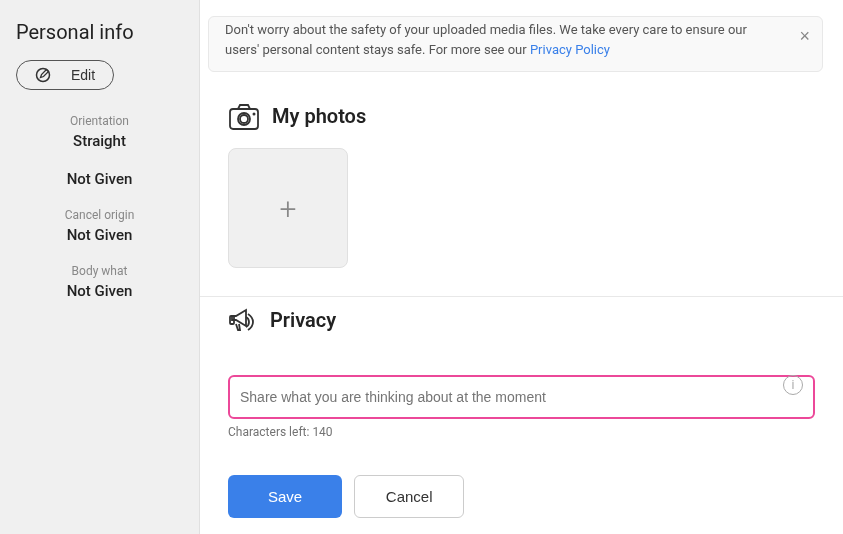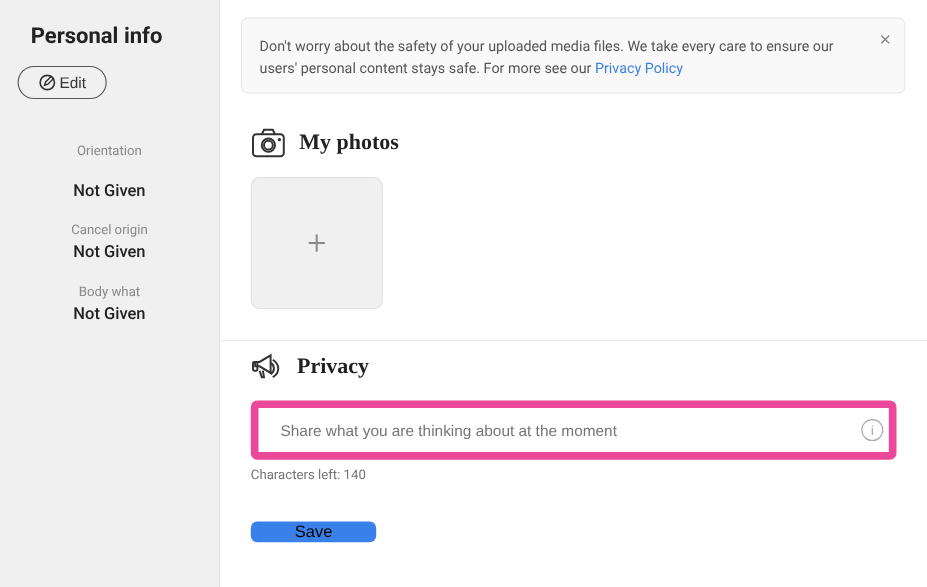--- a/index.html
+++ b/index.html
@@ -18,38 +18,37 @@
       min-width: 200px;
       background: #f0f0f0;
       padding: 20px 16px;
       border-right: 1px solid #e0e0e0;
       height: 534px;
       overflow-y: auto;
     }
 
     .sidebar-title {
       font-size: 20px;
-      font-weight: 700;
+      font-weight: 400;
       color: #222;
       margin-bottom: 16px;
-      margin-left: 12px;
     }
 
     .edit-button {
       display: inline-flex;
       align-items: center;
-      gap: 3px;
+      gap: 20px;
       border: 1.5px solid #555;
       border-radius: 20px;
       background: transparent;
       padding: 6px 18px;
       font-size: 14px;
       color: #333;
       cursor: pointer;
-      margin-bottom: 40px;
+      margin-bottom: 24px;
     }
 
     .sidebar-field {
       margin-bottom: 20px;
       text-align: center;
     }
 
     .sidebar-field-label {
       font-size: 12px;
       color: #888;
@@ -71,22 +70,22 @@
       overflow-y: auto;
       display: flex;
       flex-direction: column;
     }
 
     
     .notice-banner {
       background: #f9f9f9;
       border: 1px solid #e8e8e8;
       border-radius: 6px;
-      margin: 16px 20px 8px 19px;
-      padding: 16px 40px 12px 16px;
+      margin: 16px 20px 8px 8px;
+      padding: 3px 40px 12px 16px;
       position: relative;
       font-size: 13px;
       color: #555;
       line-height: 1.5;
     }
 
     .notice-banner a {
       color: #3a80e9;
       text-decoration: none;
     }
@@ -106,21 +105,20 @@
     
     .section {
       padding: 20px 28px;
     }
 
     .section-header {
       display: flex;
       align-items: center;
       gap: 12px;
       margin-bottom: 16px;
-      font-family: Liberation Serif, serif;
     }
 
     .section-title {
       font-size: 20px;
       font-weight: 600;
       color: #222;
     }
 
     
     .photo-upload-box {
@@ -147,27 +145,28 @@
       padding: 4px 28px 20px 28px;
     }
 
     .status-input-wrapper {
       position: relative;
       margin-bottom: 6px;
     }
 
     .status-input {
       width: 100%;
-      border: 7px solid #ec4899;
+      border: 2px solid #ec4899;
       border-radius: 6px;
-      padding: 12px 40px 12px 20px;
+      padding: 12px 40px 12px 10px;
       font-size: 14px;
       color: #999;
       outline: none;
       background: #fff;
+      margin-top: 24px;
     }
 
     .status-info-icon {
       position: absolute;
       right: 12px;
       top: 50%;
       transform: translateY(-50%);
       width: 20px;
       height: 20px;
       border: 1.5px solid #aaa;
@@ -188,24 +187,24 @@
 
     
     .action-buttons {
       padding: 16px 28px 24px 28px;
       display: flex;
       gap: 12px;
     }
 
     .btn-save {
       background: #3a80e9;
-      color: #000000;
+      color: #ffffff;
       border: none;
       border-radius: 6px;
-      padding: 1px 40px;
+      padding: 12px 40px;
       font-size: 15px;
       font-weight: 500;
       cursor: pointer;
       min-width: 110px;
     }
 
     .btn-cancel {
       background: #fff;
       color: #333;
       border: 1.5px solid #ccc;
@@ -248,20 +247,21 @@
   <button class="edit-button">
     <svg class="edit-icon-svg" viewBox="0 0 16 16" fill="none" stroke="currentColor" stroke-width="1.5">
       <circle cx="8" cy="8" r="6.5"></circle>
       <path d="M5.5 10.5l1-3 5-5 2 2-5 5-3 1z" stroke-width="1.3"></path>
     </svg>
     <span>Edit</span>
   </button>
 
   <div class="sidebar-field">
     <div class="sidebar-field-label">Orientation</div>
+    <div class="sidebar-field-value">Straight</div>
   </div>
 
   <div class="sidebar-field">
     <div class="sidebar-field-value">Not Given</div>
   </div>
 
   <div class="sidebar-field">
     <div class="sidebar-field-label">Cancel origin</div>
     <div class="sidebar-field-value">Not Given</div>
   </div>
@@ -313,15 +313,16 @@
 
     <div class="status-input-wrapper">
       <input type="text" class="status-input" placeholder="Share what you are thinking about at the moment" style="">
       <div class="status-info-icon">i</div>
     </div>
     <div class="chars-left">Characters left: 140</div>
   </div>
 
   <div class="action-buttons">
     <button class="btn-save">Save</button>
+    <button class="btn-cancel">Cancel</button>
   </div>
 
 </main>
 
 </body></html>

